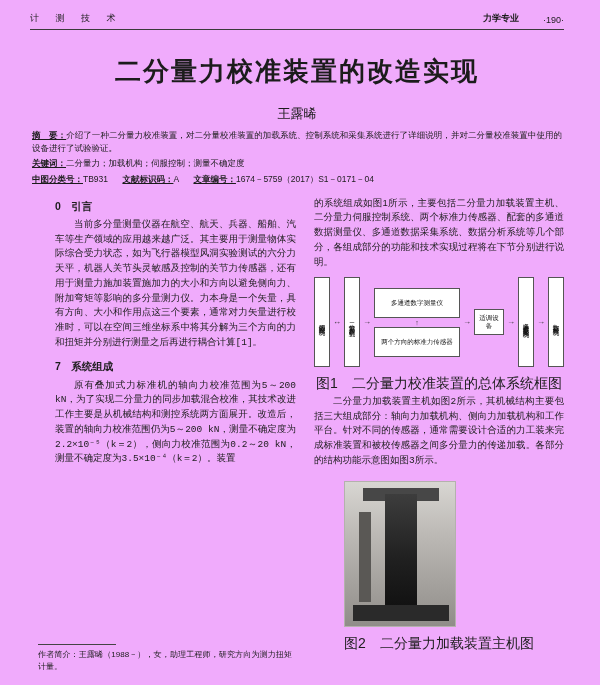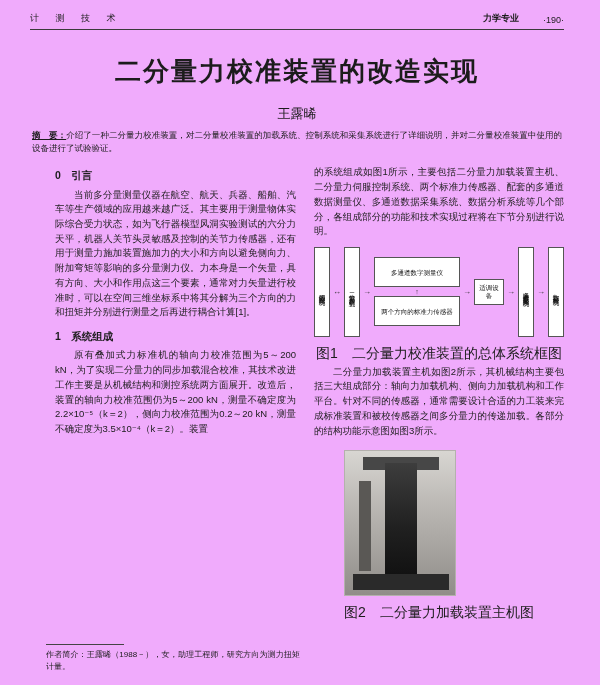--- a/index.html
+++ b/index.html
@@ -30,21 +30,21 @@
   }
   .author { text-align: center; font-size: 13px; margin-bottom: 6px; }
   .affiliation { text-align: center; font-size: 8.5px; color: #2a2a2a; margin-bottom: 14px; }
   .abstract { font-size: 8.5px; line-height: 1.55; margin: 0 2px 10px; }
   .abstract p { margin: 0 0 2px; text-align: justify; }
   .lbl { font-weight: bold; text-decoration: underline; }
   .meta-row .seg { margin-right: 12px; white-space: nowrap; }
   .columns { display: flex; gap: 18px; margin-left: 25px; }
   .col { width: 254px; font-size: 9.5px; line-height: 1.55; text-align: justify; }
   .col p { margin: 0 0 1px; }
-  .col p.indent { text-indent: 2em; }
+  .col p.indent { text-indent: 2em; font-family: Liberation Mono, monospace; }
   .sec-heading { font-size: 10.5px; font-weight: bold; margin: 8px 0 4px; }
   .sec-heading.first { margin-top: 2px; }
   
   .diagram { margin: 8px 0 0; }
   .diagram-row { display: flex; align-items: center; justify-content: center; gap: 3px; }
   .dbox {
     border: 1px solid #555; background: #fff; color: #111;
     display: flex; align-items: center; justify-content: center;
     text-align: center; font-size: 6.5px; line-height: 1.2; padding: 2px;
   }
@@ -64,21 +64,21 @@
     width: 112px; height: 146px; position: relative; overflow: hidden;
     border: 1px solid #b4b1ad;
     background: linear-gradient(180deg, #d8d6d2 0%, #bdbab6 35%, #908d89 100%);
   }
   .machine-top { position: absolute; left: 18px; top: 6px; width: 76px; height: 13px; background: #474747; }
   .machine-col { position: absolute; left: 40px; top: 12px; width: 32px; height: 118px;
     background: linear-gradient(180deg, #3d3d3d, #202020 55%, #101010); }
   .machine-side { position: absolute; left: 14px; top: 30px; width: 12px; height: 90px; background: #5a5855; }
   .machine-base { position: absolute; left: 8px; bottom: 5px; width: 96px; height: 16px; background: #2a2a2a; }
   
-  .footnote { position: absolute; left: 46px; bottom: 12px; width: 254px; font-size: 8px; line-height: 1.5; }
+  .footnote { position: absolute; left: 38px; bottom: 12px; width: 254px; font-size: 8px; line-height: 1.5; }
   .footnote-rule { width: 78px; border-top: 1px solid #444; margin-bottom: 4px; }
   .footnote p { margin: 0; text-align: justify; }
 </style>
 </head>
 <body>
 
 <div class="page">
 
   <div class="header">
     <span class="journal">计 测 技 术</span>
@@ -88,28 +88,36 @@
     </span>
   </div>
 
   <div class="title">二分量力校准装置的改造实现</div>
   <div class="author">王露晞</div>
 
   <div class="abstract">
     <p>
       <span class="lbl">摘　要：</span><span>介绍了一种二分量力校准装置，对二分量校准装置的加载系统、控制系统和采集系统进行了详细说明，并对二分量校准装置中使用的设备进行了试验验证。</span>
     </p>
+    <p>
+      <span class="lbl">关键词：</span><span>二分量力；加载机构；伺服控制；测量不确定度</span>
+    </p>
+    <p class="meta-row">
+      <span class="seg"><span class="lbl">中图分类号：</span><span>TB931</span></span>
+      <span class="seg"><span class="lbl">文献标识码：</span><span>A</span></span>
+      <span class="seg"><span class="lbl">文章编号：</span><span>1674－5759（2017）S1－0171－04</span></span>
+    </p>
   </div>
 
   <div class="columns">
 
     <div class="col">
       <div class="sec-heading first">0　引言</div>
       <p class="indent">当前多分量测量仪器在航空、航天、兵器、船舶、汽车等生产领域的应用越来越广泛。其主要用于测量物体实际综合受力状态，如为飞行器模型风洞实验测试的六分力天平，机器人关节头灵敏感及控制的关节力传感器，还有用于测量力施加装置施加力的大小和方向以避免侧向力、附加弯矩等影响的多分量测力仪。力本身是一个矢量，具有方向、大小和作用点这三个要素，通常对力矢量进行校准时，可以在空间三维坐标系中将其分解为三个方向的力和扭矩并分别进行测量之后再进行耦合计算[1]。</p>
-      <div class="sec-heading">1　系统组成</div>
+      <div class="sec-heading">7　系统组成</div>
       <p class="indent">原有叠加式力标准机的轴向力校准范围为5～200 kN，为了实现二分量力的同步加载混合校准，其技术改进工作主要是从机械结构和测控系统两方面展开。改造后，装置的轴向力校准范围仍为5～200 kN，测量不确定度为2.2×10⁻⁵（k＝2），侧向力校准范围为0.2～20 kN，测量不确定度为3.5×10⁻⁴（k＝2）。装置</p>
     </div>
 
     <div class="col">
       <p>的系统组成如图1所示，主要包括二分量力加载装置主机、二分量力伺服控制系统、两个标准力传感器、配套的多通道数据测量仪、多通道数据采集系统、数据分析系统等几个部分，各组成部分的功能和技术实现过程将在下节分别进行说明。</p>
 
       <figure class="diagram" style="margin:8px 0 0;">
         <div class="diagram-row">
           <div class="dbox vert">伺服控制系统</div>
           <span class="arrow">↔</span>

